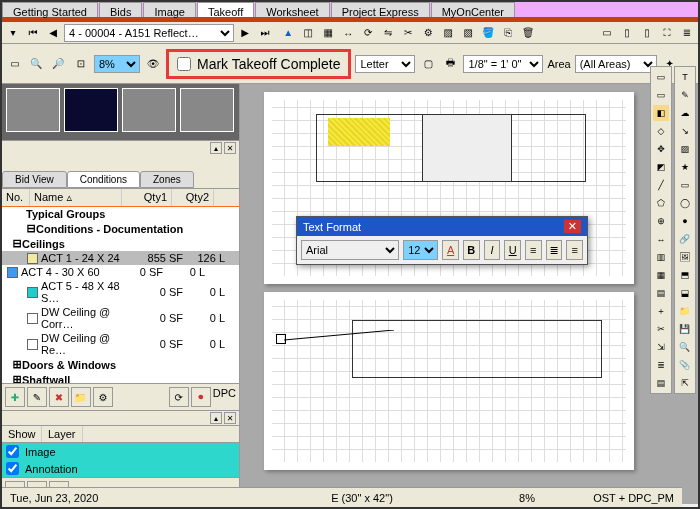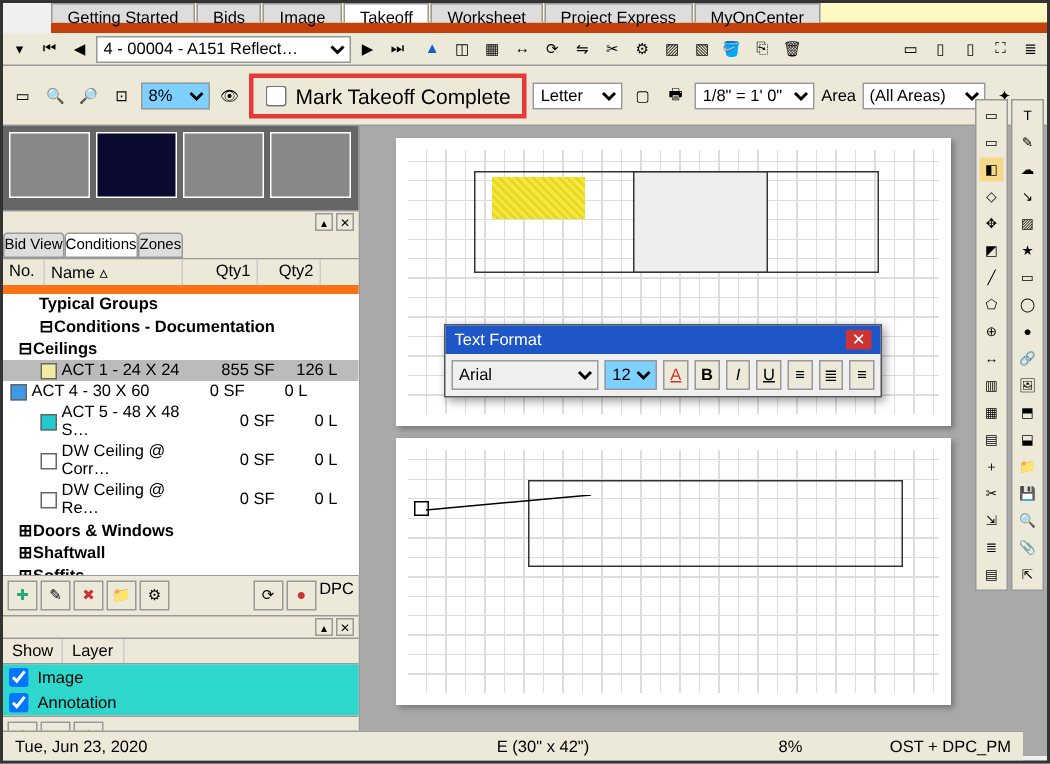--- a/index.html
+++ b/index.html
@@ -1,35 +1,35 @@
 <!DOCTYPE html>
 <html><head>
 <meta charset="utf-8">
 <style>
 * { box-sizing: border-box; margin: 0; padding: 0; font-family: Tahoma, Arial, sans-serif; font-size: 11px; }
 body { width: 700px; height: 509px; background: #f0f0f0; border: 2px solid #333; position: relative; overflow: hidden; }
-.tabs { display: flex; background: #fef9c3; border-bottom: 7px solid #c2410c; height: 20px; margin-left: 32px; }
+.tabs { display: flex; background: #f0abfc; border-bottom: 5px solid #c2410c; height: 20px; }
 .tab { padding: 3px 10px; border: 1px solid #999; border-bottom: none; background: #ddd; cursor: pointer; margin-right: 1px; }
 .tab.active { background: #fff; }
 .toolbar1 { display: flex; align-items: center; height: 22px; background: #ece9d8; border-bottom: 1px solid #999; gap: 2px; padding: 0 2px; }
 .toolbar2 { display: flex; align-items: center; height: 40px; background: #ece9d8; border-bottom: 1px solid #999; gap: 4px; padding: 0 4px; }
 .tbtn { width: 18px; height: 18px; border: 1px solid transparent; display: inline-flex; align-items: center; justify-content: center; cursor: pointer; font-size: 10px; }
 .dropdown { height: 18px; border: 1px solid #999; background: #fff; font-size: 11px; }
 .highlight-box { border: 3px solid #e83838; padding: 2px 8px; display: flex; align-items: center; gap: 6px; height: 30px; background: #ece9d8; }
 .highlight-box input[type=checkbox] { width: 14px; height: 14px; }
 .highlight-box label { font-size: 14px; }
 .main-area { display: flex; height: 420px; }
 .left-panel { width: 238px; background: #ece9d8; display: flex; flex-direction: column; border-right: 1px solid #999; }
 .thumbs { display: flex; gap: 4px; padding: 4px; background: #666; height: 56px; }
 .thumb { width: 54px; height: 44px; background: #888; border: 1px solid #fff; }
 .thumb.dark { background: #0a0a30; }
 .subtabs { display: flex; border-bottom: 1px solid #999; background: #ece9d8; }
-.subtab { padding: 2px 0; border: 1px solid #999; border-radius: 3px 3px 0 0; background: #ddd; cursor: pointer; font-size: 10px; }
+.subtab { padding: 2px 12px; border: 1px solid #999; border-radius: 3px 3px 0 0; background: #ddd; cursor: pointer; font-size: 10px; margin-top: 16px; }
 .subtab.active { background: #fff; }
-.tree-header { display: flex; background: #ece9d8; border-bottom: 6px solid #f97316; font-size: 10px; }
+.tree-header { display: flex; background: #ece9d8; border-bottom: 1px solid #f97316; font-size: 10px; }
 .tree-header div { padding: 2px 4px; border-right: 1px solid #ccc; }
 .col-no { width: 28px; } .col-name { width: 92px; } .col-q1 { width: 50px; text-align: right; } .col-q2 { width: 42px; text-align: right; }
 .tree { flex: 1; overflow: auto; background: #fff; font-size: 10px; }
 .tree-row { display: flex; align-items: center; padding: 1px 2px; }
 .tree-row.group { font-weight: bold; padding-left: 24px; }
 .tree-row.sel { background: #bbb; }
 .expander { width: 10px; text-align: center; cursor: pointer; }
 .swatch { width: 11px; height: 11px; display: inline-block; margin: 0 3px; border: 1px solid #666; }
 .btnrow { display: flex; gap: 2px; padding: 3px; border-top: 1px solid #999; background: #ece9d8; }
 .btnrow .ib { width: 20px; height: 20px; border: 1px solid #999; background: #ece9d8; display: inline-flex; align-items: center; justify-content: center; cursor: pointer; font-size: 10px; }

